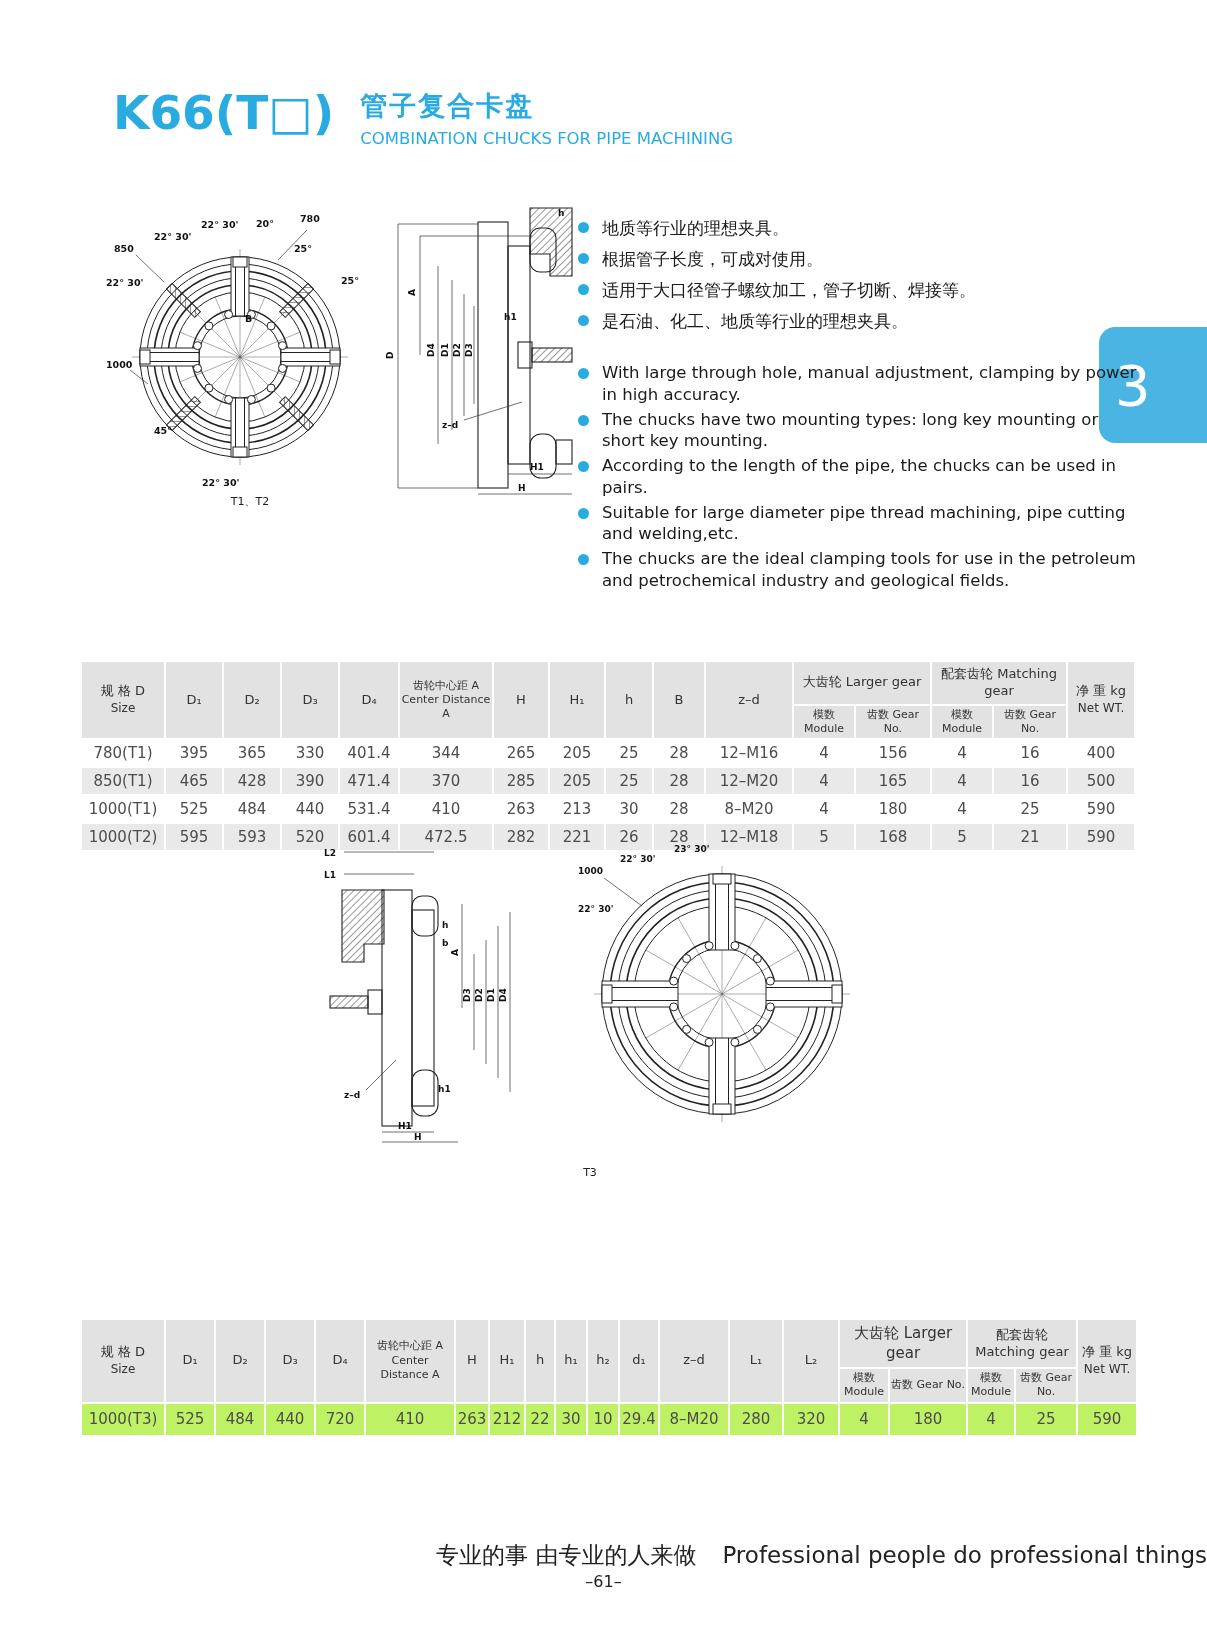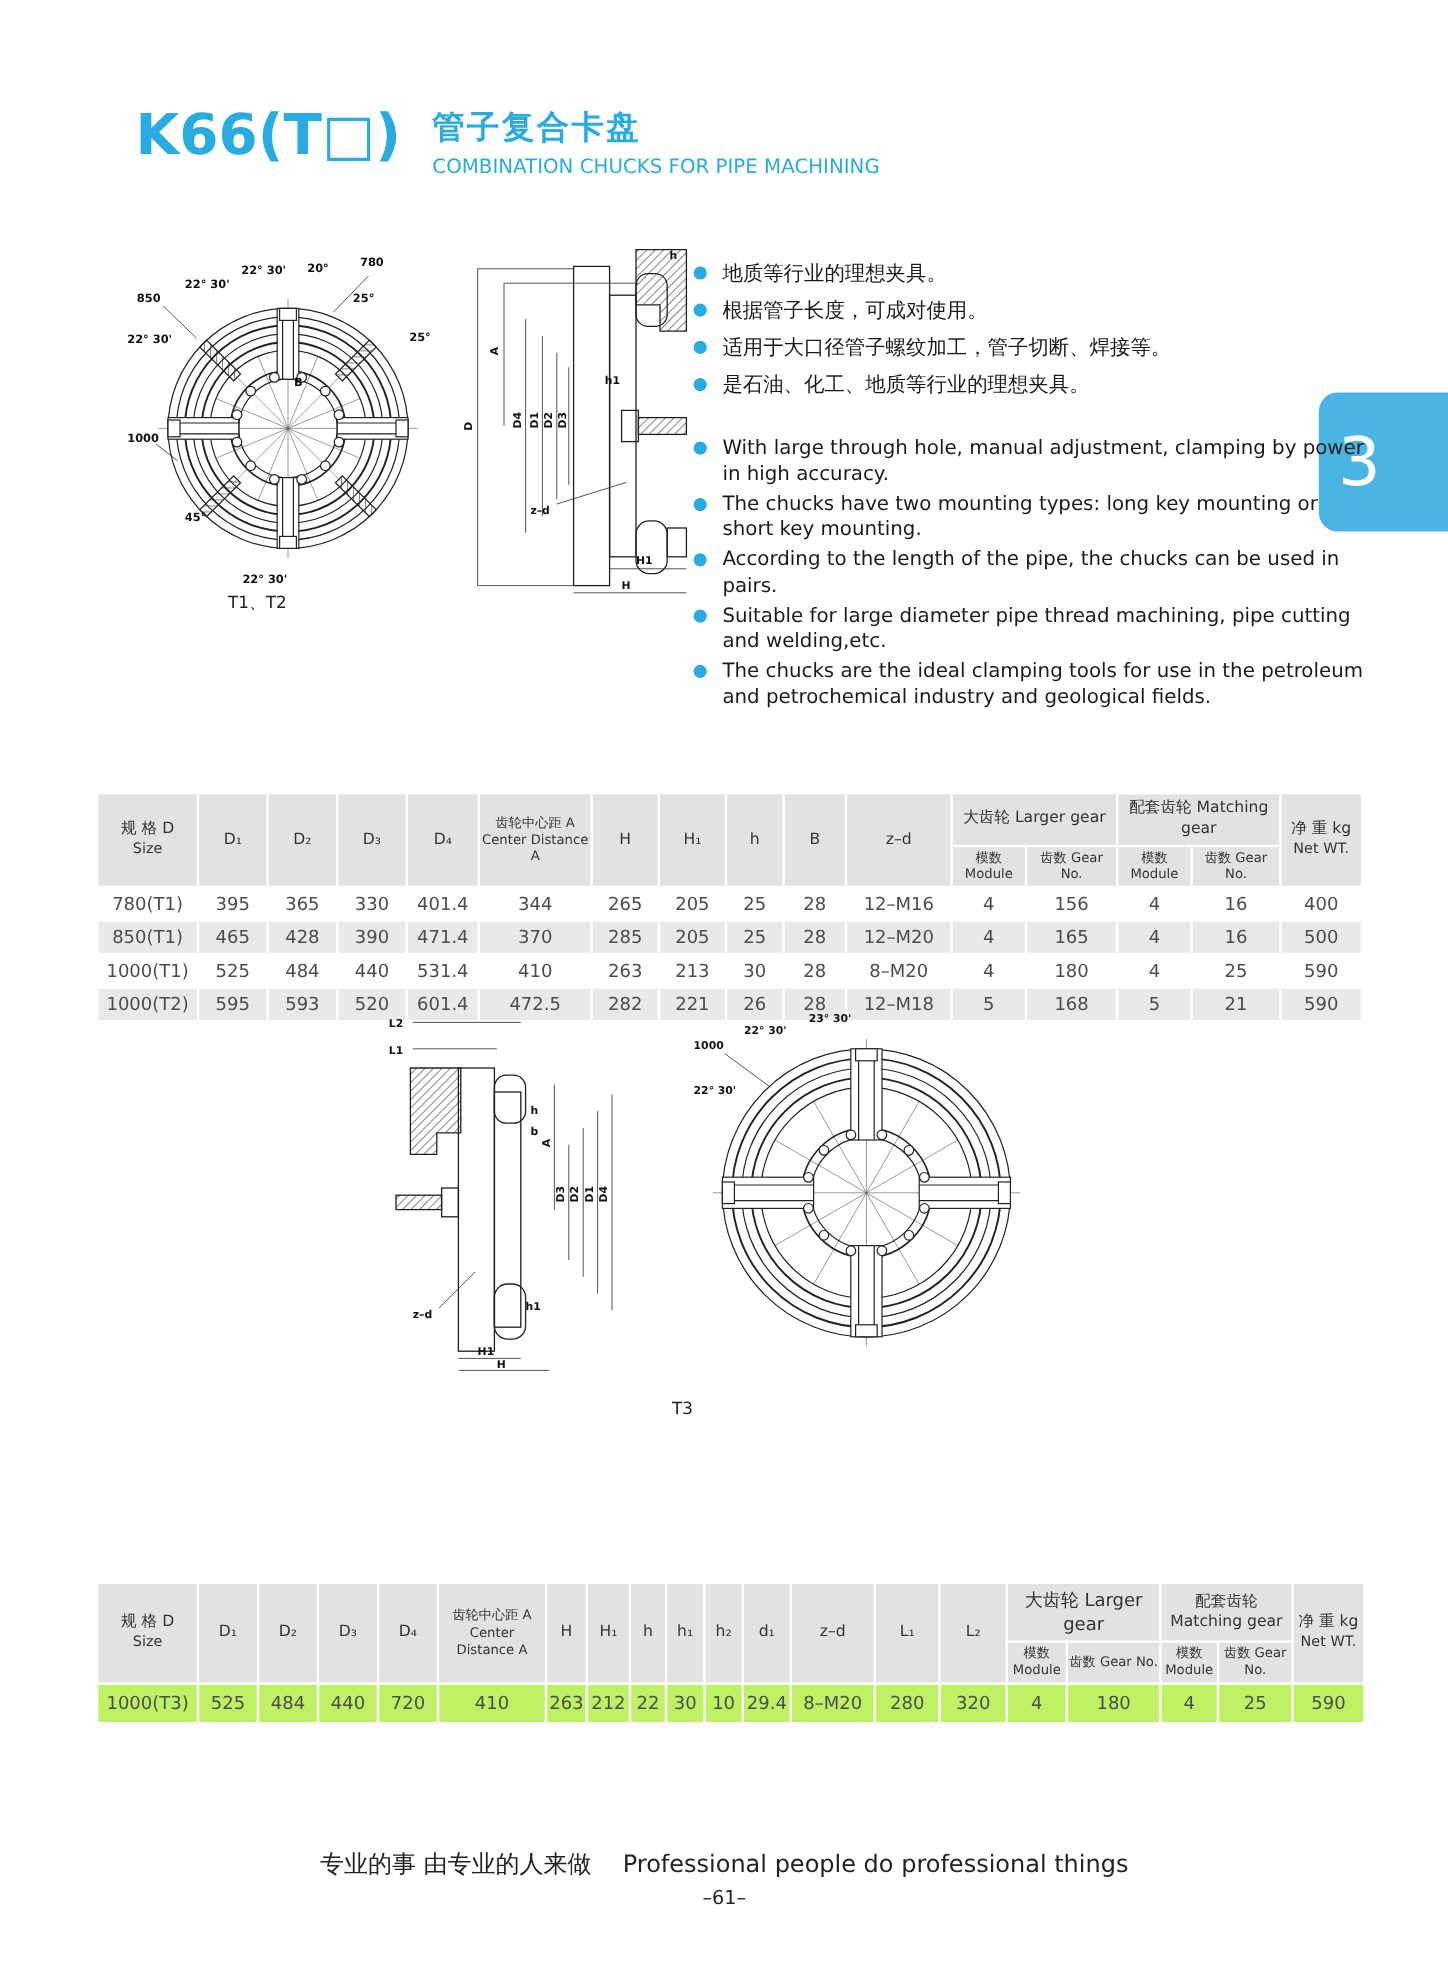--- a/index.html
+++ b/index.html
@@ -10,21 +10,21 @@
   .hdr{position:absolute;left:113px;top:88px;display:flex;gap:26px;align-items:flex-start;}
   .model{color:#29abe2;font-size:47px;font-weight:bold;line-height:1.05;}
   .t-cn{color:#29abe2;font-size:27px;font-weight:bold;letter-spacing:2px;}
   .t-en{color:#29abe2;font-size:16.5px;margin-top:5px;}
 
   .side-tab{position:absolute;right:0;top:327px;width:108px;height:116px;background:#4ab5e3;
     border-radius:16px 0 0 16px;color:#fff;font-size:56px;display:flex;align-items:center;padding-left:16px;}
 
   .fig{position:absolute;}
   .fig svg text{font-family:"DejaVu Sans",sans-serif;font-weight:bold;fill:#111;}
-  .caption{position:absolute;font-size:14px;color:#222;}
+  .caption{position:absolute;font-size:11px;color:#222;text-align:center;}
 
   .bullets{position:absolute;left:578px;width:562px;list-style:none;color:#1a1a1a;}
   .bullets li{display:flex;}
   .bullets .dot{flex:0 0 auto;width:11px;height:11px;border-radius:50%;background:#29abe2;margin:8px 13px 0 0;}
   .bullets.cn{top:214px;font-size:17px;line-height:1.65;}
   .bullets.cn li{margin-bottom:3px;}
   .bullets.en{top:362px;font-size:16.5px;line-height:1.32;}
   .bullets.en li{margin-bottom:3px;}
   .bullets.en .dot{margin-top:6px;}
 
@@ -39,21 +39,21 @@
   .tbl th,.tbl td{border:2px solid #fff;text-align:center;vertical-align:middle;}
   .tbl th{background:#e2e2e2;font-weight:normal;color:#333;font-size:13px;line-height:1.3;padding:4px 1px;}
   .tbl th .ln2{font-size:12px;}
   .tbl th.small{font-size:11px;}
   .tbl th.sub{font-size:11px;padding:2px 1px;}
   .tbl2 th.grp{font-size:15px;}
   .tbl td{color:#4c4c4c;font-size:15px;height:28px;padding:2px 1px;background:#fff;}
   .tbl1 tbody tr:nth-child(even) td{background:#e9e9e9;}
   .tbl2 td{height:33px;background:#bef264;}
 
-  .slogan{position:absolute;left:0;top:1540px;width:1207px;text-align:center;font-size:20px;color:#222;}
+  .slogan{position:absolute;left:0;top:1540px;width:1207px;text-align:right;font-size:23px;color:#222;}
   .slogan .gap{display:inline-block;width:26px;}
   .pageno{position:absolute;left:0;top:1572px;width:1207px;text-align:center;font-size:16px;color:#222;}
 </style>
 </head>
 <body>
 
 <div class="page">
 
   <header class="hdr">
     <div class="model">K66(T□)</div>

